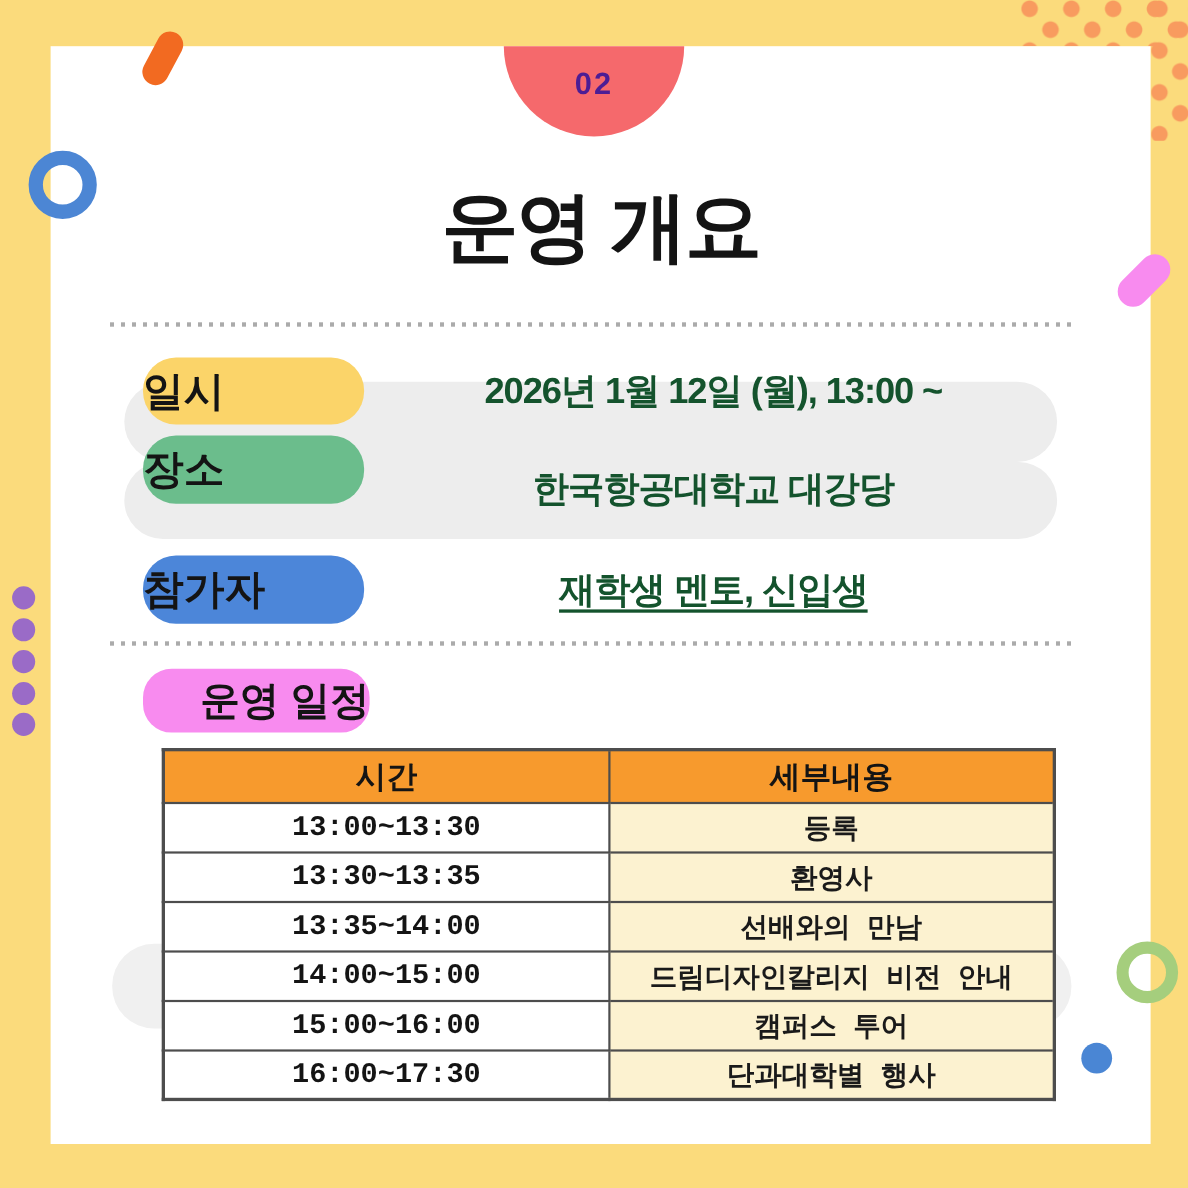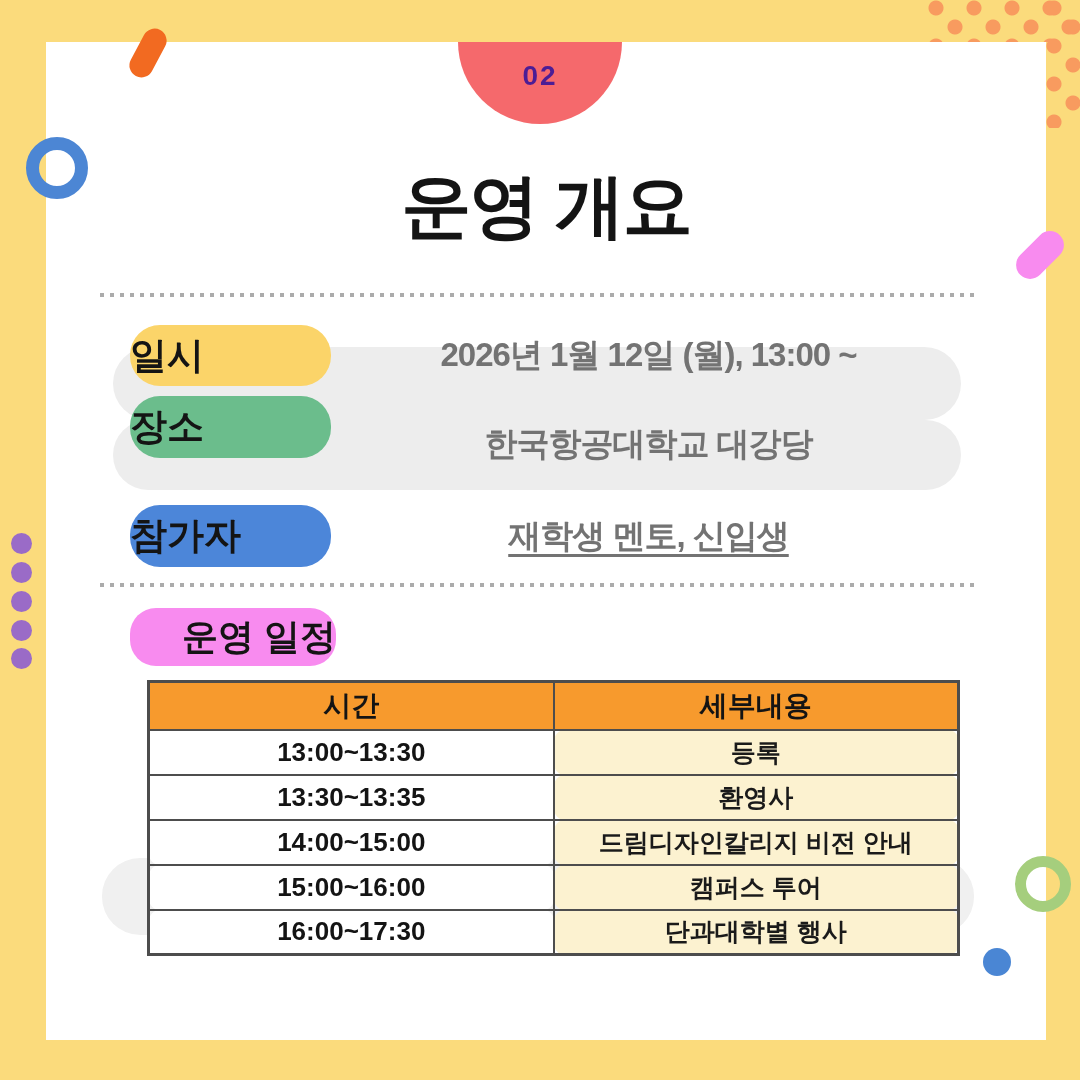--- a/index.html
+++ b/index.html
@@ -41,35 +41,35 @@
   .band-table{left:56px;top:816px;width:872px;height:77px;border-radius:38px;background:#F0F0F0;}
 
   .pill{position:absolute;left:84px;width:201px;height:61px;border-radius:30px;
     display:flex;align-items:center;justify-content:flex-start;z-index:2;
     font-size:37px;font-weight:800;color:#141414;}
   .pill-date{top:283px;background:#FBD469;}
   .pill-place{top:354px;height:62px;background:#6BBD8C;}
   .pill-people{top:463px;height:62px;background:#4C86D9;}
 
   .info-value{position:absolute;left:290px;width:625px;display:flex;align-items:center;justify-content:center;
-    z-index:2;font-size:33px;font-weight:700;color:#737373;letter-spacing:-1px;}
+    z-index:2;font-size:33px;font-weight:700;color:#14532d;letter-spacing:-1px;}
   .val-1{top:283px;height:61px;}
   .val-2{top:371px;height:62px;}
   .val-3{top:463px;height:62px;}
   .underlined{text-decoration:underline;text-decoration-thickness:3px;text-underline-offset:7px;}
 
   .schedule-heading{position:absolute;left:84px;top:566px;width:206px;height:58px;border-radius:26px;
     background:#F88BEF;display:flex;align-items:center;justify-content:flex-end;
     font-size:36px;font-weight:800;color:#141414;z-index:2;}
 
   table.schedule{position:absolute;left:101px;top:638px;width:813px;z-index:2;
     border-collapse:collapse;border:3px solid #4D4D4D;table-layout:fixed;}
-  table.schedule th,table.schedule td{border:2px solid #4D4D4D;text-align:center;padding:0;}
+  table.schedule th,table.schedule td{border:2px solid #4D4D4D;text-align:center;padding:0;font-family:Liberation Mono, monospace;}
   table.schedule th{background:#F79A2D;height:48px;font-size:28px;font-weight:800;color:#141414;}
-  table.schedule td{height:45px;border-radius:11px;}
+  table.schedule td{height:45px;}
   td.time-cell{background:#FFFFFF;font-size:26px;font-weight:700;color:#141414;width:130px;}
   td.detail-cell{background:#FCF2D0;font-size:25px;font-weight:600;color:#1A1A1A;}
 </style>
 </head>
 <body>
 
 <div class="canvas">
 
   <div class="dots-pattern dots-top"></div>
   <div class="dots-pattern dots-right"></div>
@@ -126,20 +126,24 @@
       <tbody>
         <tr>
           <td class="time-cell">13:00~13:30</td>
           <td class="detail-cell">등록</td>
         </tr>
         <tr>
           <td class="time-cell">13:30~13:35</td>
           <td class="detail-cell">환영사</td>
         </tr>
         <tr>
+          <td class="time-cell">13:35~14:00</td>
+          <td class="detail-cell">선배와의 만남</td>
+        </tr>
+        <tr>
           <td class="time-cell">14:00~15:00</td>
           <td class="detail-cell">드림디자인칼리지 비전 안내</td>
         </tr>
         <tr>
           <td class="time-cell">15:00~16:00</td>
           <td class="detail-cell">캠퍼스 투어</td>
         </tr>
         <tr>
           <td class="time-cell">16:00~17:30</td>
           <td class="detail-cell">단과대학별 행사</td>

